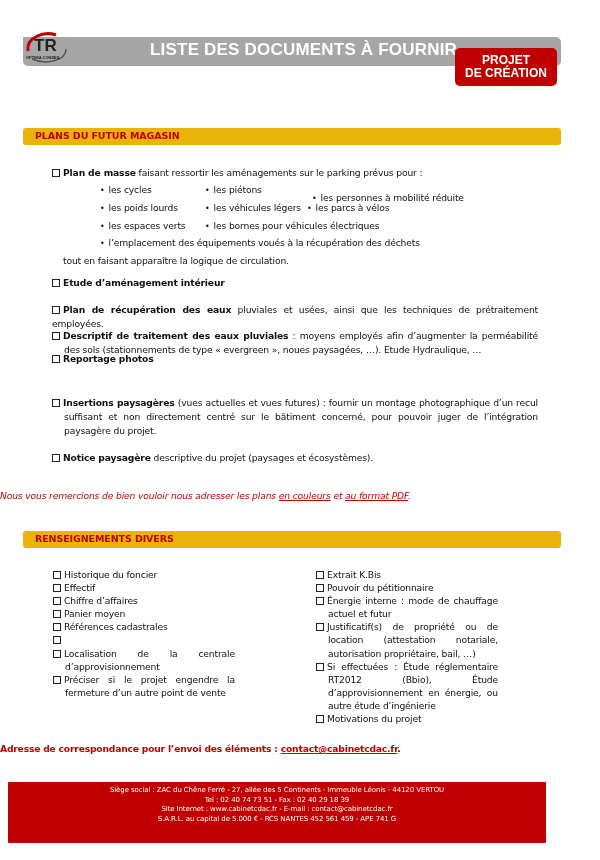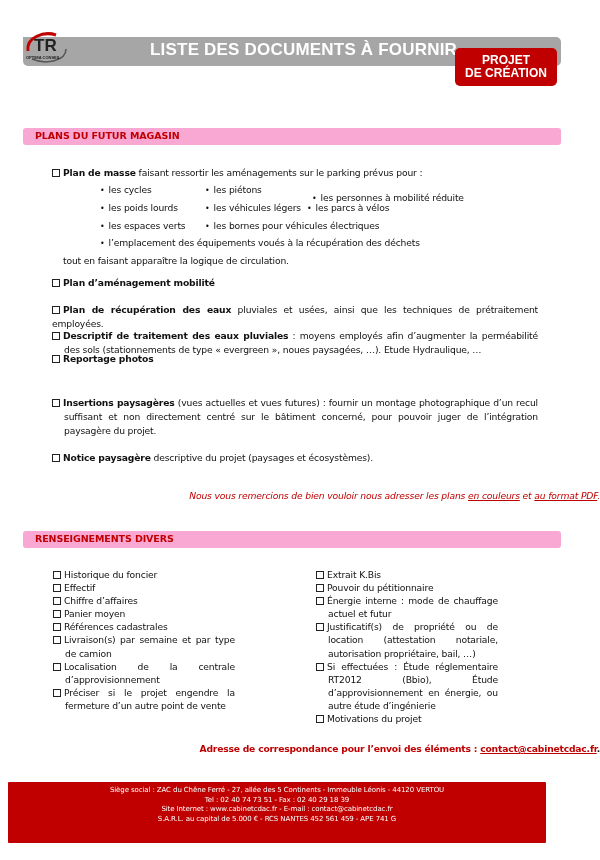--- a/index.html
+++ b/index.html
@@ -22,42 +22,42 @@
   .badge {
     position: absolute; left: 455px; top: 48px; width: 102px; height: 38px;
     background: #c00000; border-radius: 5px;
     color: #ffffff; font-family: "Liberation Sans", sans-serif; font-weight: bold;
     font-size: 12px; line-height: 13px; text-align: center; padding-top: 6px;
   }
 
   
   .section-bar {
     position: absolute; left: 23px; width: 538px; height: 17px;
-    background: #f9a8d4; border-radius: 3px;
+    background: #eab308; border-radius: 3px;
   }
   .section-bar span {
     position: absolute; left: 12px; top: 2px;
     font-family: "DejaVu Sans", sans-serif; font-weight: bold; font-size: 9.5px;
     color: #c00000; letter-spacing: -0.1px;
   }
 
   
   .item {
     position: absolute; left: 52px; width: 486px;
     font-size: 9.2px; line-height: 14px; text-align: justify; letter-spacing: -0.15px;
   }
   .item .cb { display: inline-block; width: 8px; height: 8px; border: 1px solid #222; margin-right: 3px; vertical-align: -1px; }
   .item b { font-weight: bold; }
 
   .bullet-grid { position: absolute; left: 100px; font-size: 9.2px; letter-spacing: -0.15px; }
   .bullet-grid .b { position: absolute; white-space: nowrap; }
   .bullet-grid .b::before { content: "\2022"; margin-right: 4px; font-size: 8px; }
 
   .note {
-    position: absolute; left: 0; width: 600px; text-align: right;
+    position: absolute; left: 0; width: 600px; text-align: left;
     font-size: 9.2px; color: #c00000; letter-spacing: -0.15px;
   }
   .note u { text-decoration: underline; }
 
   .col {
     position: absolute; width: 182px; font-size: 9.2px; line-height: 13.1px; letter-spacing: -0.15px;
   }
   .col .ci { padding-left: 12px; text-indent: -12px; text-align: justify; text-align-last: left; }
   .col .cb { display: inline-block; width: 8px; height: 8px; border: 1px solid #222; margin-right: 3px; vertical-align: -1px; text-indent: 0; }
 
@@ -99,21 +99,21 @@
   <span class="b" style="left:105px;top:18px;">les véhicules légers</span>
   <span class="b" style="left:207px;top:18px;">les parcs à vélos</span>
   <span class="b" style="left:0;top:36px;">les espaces verts</span>
   <span class="b" style="left:105px;top:36px;">les bornes pour véhicules électriques</span>
   <span class="b" style="left:0;top:53px;">l’emplacement des équipements voués à la récupération des déchets</span>
 </div>
 
 <div class="item" style="top:254px;left:63px;">tout en faisant apparaître la logique de circulation.</div>
 
 <div class="item" style="top:276px;">
-  <span class="cb"></span><b>Plan d’aménagement mobilité</b>
+  <span class="cb"></span><b>Etude d’aménagement intérieur</b>
 </div>
 
 <div class="item" style="top:303px;">
   <span class="cb"></span><b>Plan de récupération des eaux</b><span> pluviales et usées, ainsi que les techniques de prétraitement employées.</span>
 </div>
 
 <div class="item hang" style="top:329px;padding-left:12px;text-indent:-12px;">
   <span class="cb" style="text-indent:0;"></span><b>Descriptif de traitement des eaux pluviales</b><span> : moyens employés afin d’augmenter la perméabilité des sols (stationnements de type  « evergreen », noues paysagées, …). Etude Hydraulique, …</span>
 </div>
 
@@ -136,21 +136,21 @@
 <div class="section-bar" style="top:531px;">
   <span>RENSEIGNEMENTS DIVERS</span>
 </div>
 
 <div class="col" style="left:53px;top:568px;">
   <div class="ci"><span class="cb"></span><span>Historique du foncier</span></div>
   <div class="ci"><span class="cb"></span><span>Effectif</span></div>
   <div class="ci"><span class="cb"></span><span>Chiffre d’affaires</span></div>
   <div class="ci"><span class="cb"></span><span>Panier moyen</span></div>
   <div class="ci"><span class="cb"></span><span>Références cadastrales</span></div>
-  <div class="ci"><span class="cb"></span><span>Livraison(s) par semaine et par type de camion</span></div>
+  <div class="ci"><span class="cb"></span></div>
   <div class="ci"><span class="cb"></span><span>Localisation de la centrale d’approvisionnement</span></div>
   <div class="ci"><span class="cb"></span><span>Préciser si le projet engendre la fermeture d’un autre point de vente</span></div>
 </div>
 
 <div class="col" style="left:316px;top:568px;width:182px;">
   <div class="ci"><span class="cb"></span><span>Extrait K.Bis</span></div>
   <div class="ci"><span class="cb"></span><span>Pouvoir du pétitionnaire</span></div>
   <div class="ci"><span class="cb"></span><span>Énergie interne : mode de chauffage actuel et futur</span></div>
   <div class="ci"><span class="cb"></span><span>Justificatif(s) de propriété ou de location (attestation notariale, autorisation propriétaire, bail, …)</span></div>
   <div class="ci"><span class="cb"></span><span>Si effectuées : Étude réglementaire RT2012 (Bbio), Étude d’approvisionnement en énergie, ou autre étude d’ingénierie</span></div>

